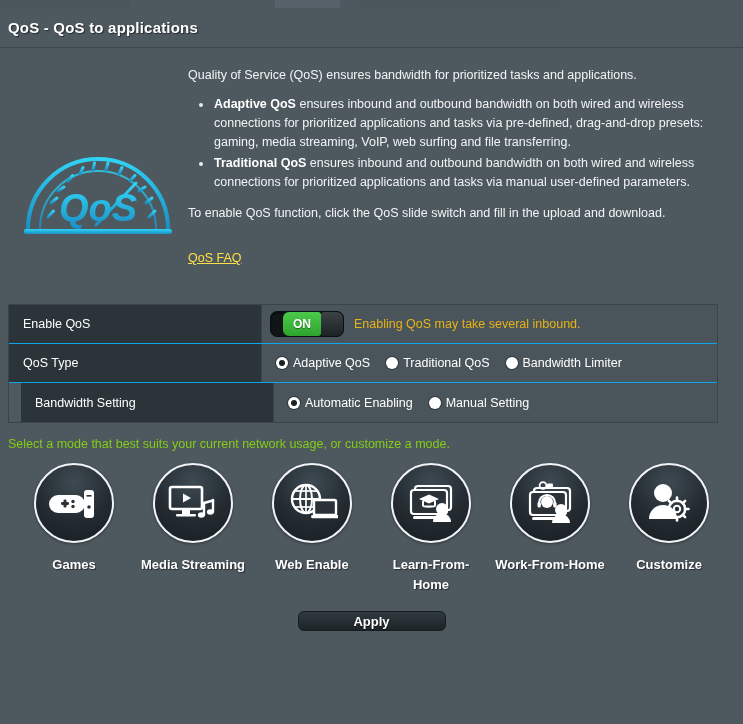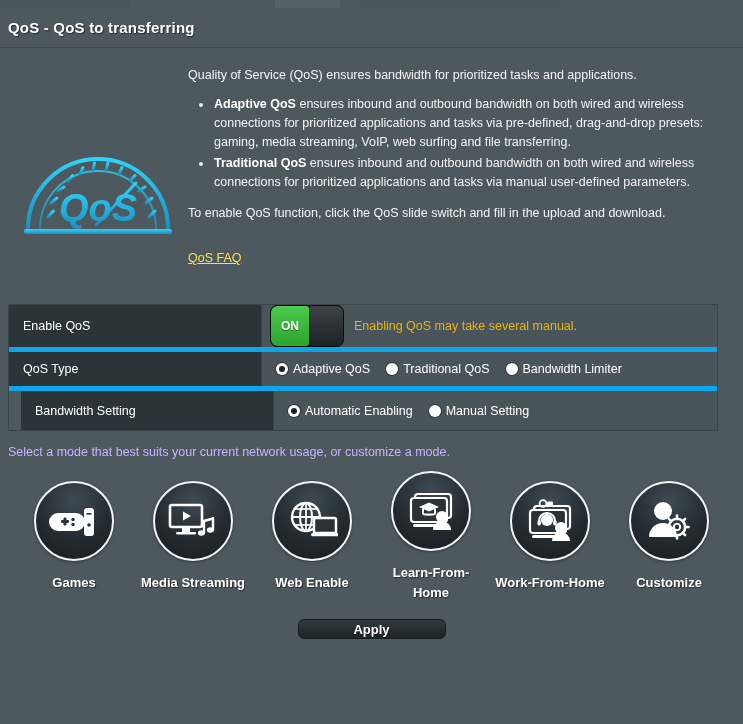--- a/index.html
+++ b/index.html
@@ -102,21 +102,21 @@
 
   
   .settings-table {
     margin: 6px 12px 0 8px;
     border: 1px solid #3a444a;
     border-collapse: collapse;
     width: 710px;
   }
   .settings-row {
     display: flex;
-    border-bottom: 5px solid #0ea5e9;
+    border-bottom: 1px solid #0ea5e9;
     min-height: 39px;
   }
   .settings-row:last-child { border-bottom: none; margin-left: 12px; }
   .cell-label {
     width: 253px;
     flex: 0 0 253px;
     background: #2b3438;
     display: flex;
     align-items: center;
     padding-left: 14px;
@@ -129,29 +129,30 @@
     background: #4a555b;
     display: flex;
     align-items: center;
     padding-left: 8px;
     gap: 10px;
   }
 
   
   .toggle {
     width: 74px;
-    height: 42px;
+    height: 26px;
     border-radius: 7px;
     background: #111517;
     display: flex;
     align-items: flex-start;
     cursor: pointer;
     overflow: hidden;
     border: 1px solid #0c0f10;
     box-shadow: inset 0 1px 2px rgba(0,0,0,.6);
+    padding-left: 12px;
   }
   .toggle .on {
     width: 38px;
     height: 100%;
     background: linear-gradient(#4cc94c, #2da52d);
     color: #ffffff;
     font-size: 12px;
     font-weight: bold;
     display: flex;
     align-items: center;
@@ -201,27 +202,26 @@
     left: 3px; top: 3px;
     width: 6px; height: 6px;
     border-radius: 50%;
     background: #1a2023;
   }
 
   
   .mode-hint {
     padding: 14px 10px 6px 8px;
     font-size: 12.5px;
-    color: #c4b5fd;
+    color: #84cc16;
   }
   .modes {
     display: flex;
     justify-content: space-between;
     padding: 6px 18px 0 18px;
-    align-items: center;
   }
   .mode {
     width: 112px;
     display: flex;
     flex-direction: column;
     align-items: center;
     cursor: pointer;
   }
   .mode-circle {
     width: 80px;
@@ -271,21 +271,21 @@
 <div class="tabstrip">
   <div class="tab t1"></div>
   <div class="tab gap1"></div>
   <div class="tab t2"></div>
   <div class="tab gap2"></div>
   <div class="tab t3"></div>
   <div class="tab gap3"></div>
 </div>
 
 <div class="page-title-bar">
-  <div class="page-title">QoS - QoS to transferring</div>
+  <div class="page-title">QoS - QoS to applications</div>
 </div>
 
 <div class="intro">
 
   <div class="intro-logo">
     <svg width="160" height="110" viewBox="0 0 160 110">
       <defs>
         <linearGradient id="cy" x1="0" y1="0" x2="0" y2="1">
           <stop offset="0%" stop-color="#2fd3f5"></stop>
           <stop offset="100%" stop-color="#1b8fc4"></stop>
@@ -336,21 +336,21 @@
 
 <div class="settings-table">
 
   <div class="settings-row">
     <div class="cell-label">Enable QoS</div>
     <div class="cell-value">
       <div class="toggle">
         <div class="on">ON</div>
         <div class="knob"></div>
       </div>
-      <span class="warn-text">Enabling QoS may take several manual.</span>
+      <span class="warn-text">Enabling QoS may take several inbound.</span>
     </div>
   </div>
 
   <div class="settings-row">
     <div class="cell-label">QoS Type</div>
     <div class="cell-value">
       <div class="radio-group">
         <label class="radio-opt">
           <span class="radio-dot checked"></span>
           <span>Adaptive QoS</span>

